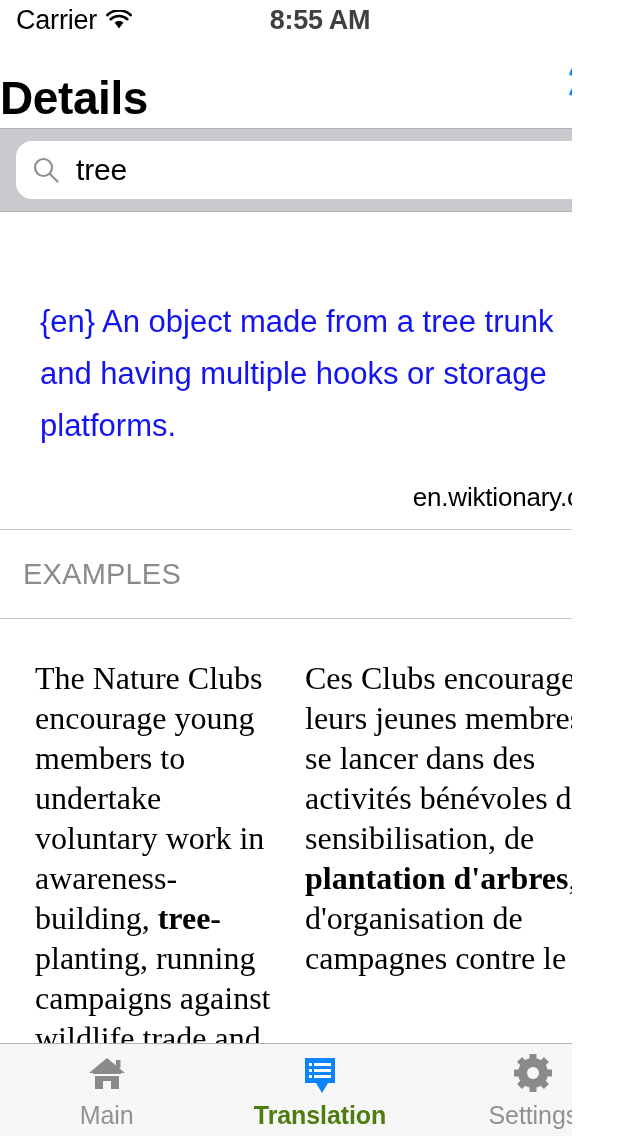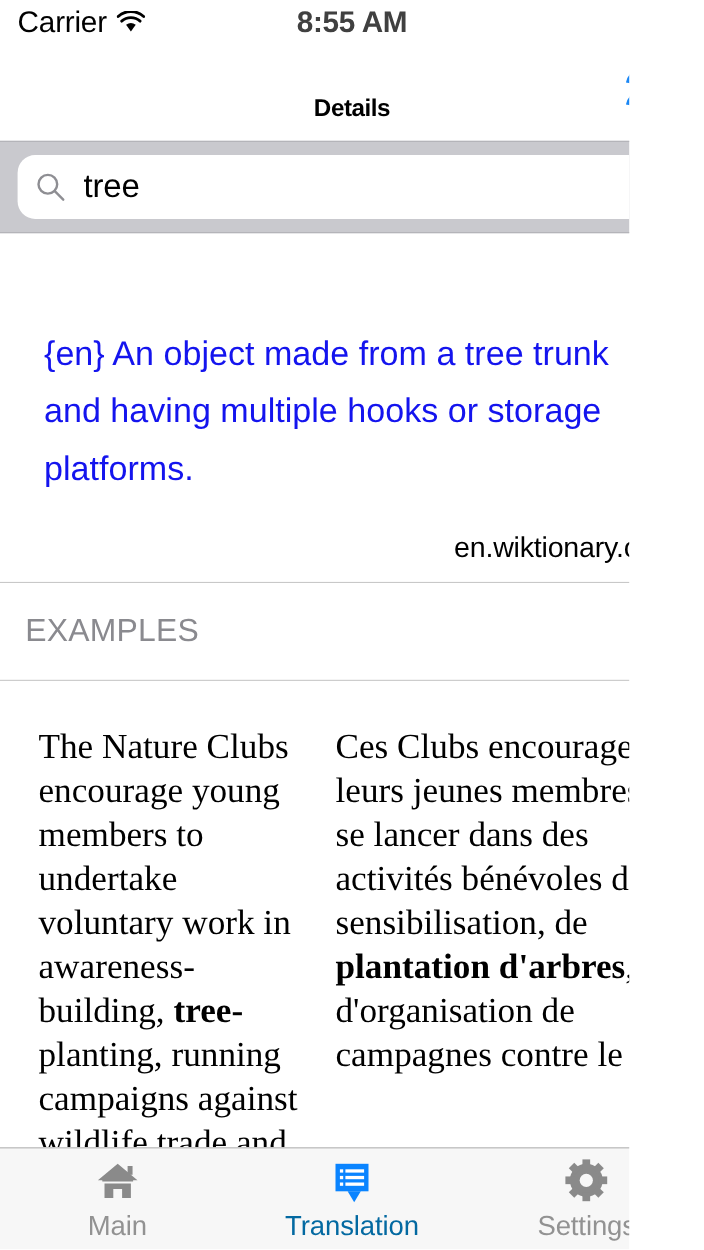--- a/index.html
+++ b/index.html
@@ -109,22 +109,22 @@
     display: block;
   }
   .nav-back-label {
     font-size: 34px;
     color: #007aff;
     letter-spacing: -0.4px;
   }
   .nav-title {
     position: absolute;
     left: 0; right: 0;
-    text-align: center;
-    font-size: 22px;
+    text-align: left;
+    font-size: 46px;
     font-weight: bold;
     color: #000000;
     letter-spacing: -0.4px;
     pointer-events: none;
     margin-top: 28px;
   }
   .nav-swap {
     position: absolute;
     right: 22px;
     width: 62px; height: 62px;
@@ -269,21 +269,21 @@
     height: 44px;
     display: flex;
     align-items: center;
     justify-content: center;
   }
   .tab-label {
     font-size: 25px;
     color: #929292;
     letter-spacing: -0.1px;
   }
-  .tab-item.active .tab-label { color: #0369a1; }
+  .tab-item.active .tab-label { color: #4d7c0f; font-weight: bold; }
 </style>
 </head>
 <body>
 
 <div id="screen">
 
   <div class="status-bar">
     <div class="status-left">
       <span class="carrier-text">Carrier</span>
       <span class="wifi-icon">

